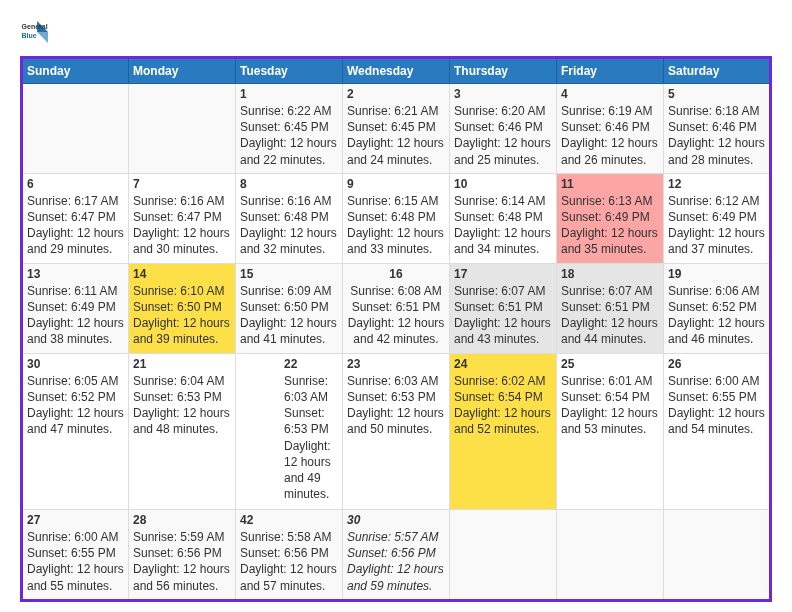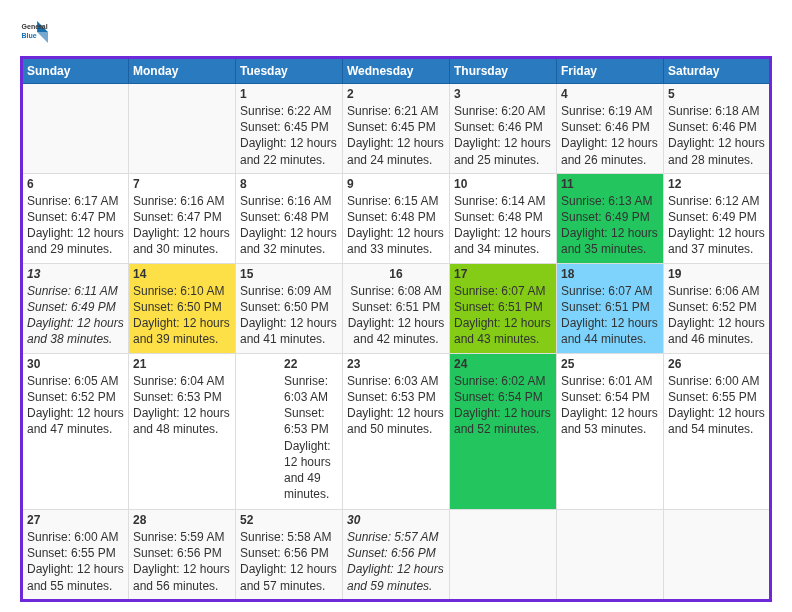--- a/index.html
+++ b/index.html
@@ -164,51 +164,51 @@
             <div class="cell-content">Sunrise: 6:16 AM<br>Sunset: 6:48 PM<br>Daylight: 12 hours and 32 minutes.</div>
           </td>
           <td style="background-color: rgb(255, 255, 255);">
             <span class="day-number">9</span>
             <div class="cell-content">Sunrise: 6:15 AM<br>Sunset: 6:48 PM<br>Daylight: 12 hours and 33 minutes.</div>
           </td>
           <td style="background-color: rgb(255, 255, 255);">
             <span class="day-number">10</span>
             <div class="cell-content">Sunrise: 6:14 AM<br>Sunset: 6:48 PM<br>Daylight: 12 hours and 34 minutes.</div>
           </td>
-          <td style="background-color: #22c55e;">
+          <td style="background-color: #fca5a5;">
             <span class="day-number">11</span>
             <div class="cell-content">Sunrise: 6:13 AM<br>Sunset: 6:49 PM<br>Daylight: 12 hours and 35 minutes.</div>
           </td>
           <td style="background-color: rgb(255, 255, 255);">
             <span class="day-number">12</span>
             <div class="cell-content">Sunrise: 6:12 AM<br>Sunset: 6:49 PM<br>Daylight: 12 hours and 37 minutes.</div>
           </td>
         </tr>
         <tr>
-          <td style="background-color: rgb(249, 249, 249); font-style: italic;">
+          <td style="background-color: rgb(249, 249, 249);">
             <span class="day-number">13</span>
             <div class="cell-content">Sunrise: 6:11 AM<br>Sunset: 6:49 PM<br>Daylight: 12 hours and 38 minutes.</div>
           </td>
           <td style="background-color: #fde047;">
             <span class="day-number">14</span>
             <div class="cell-content">Sunrise: 6:10 AM<br>Sunset: 6:50 PM<br>Daylight: 12 hours and 39 minutes.</div>
           </td>
           <td style="background-color: rgb(249, 249, 249);">
             <span class="day-number">15</span>
             <div class="cell-content">Sunrise: 6:09 AM<br>Sunset: 6:50 PM<br>Daylight: 12 hours and 41 minutes.</div>
           </td>
           <td style="background-color: rgb(249, 249, 249); text-align: center;">
             <span class="day-number">16</span>
             <div class="cell-content">Sunrise: 6:08 AM<br>Sunset: 6:51 PM<br>Daylight: 12 hours and 42 minutes.</div>
           </td>
-          <td style="background-color: #84cc16;">
+          <td style="background-color: #e5e5e5;">
             <span class="day-number">17</span>
             <div class="cell-content">Sunrise: 6:07 AM<br>Sunset: 6:51 PM<br>Daylight: 12 hours and 43 minutes.</div>
           </td>
-          <td style="background-color: #7dd3fc;">
+          <td style="background-color: #e5e5e5;">
             <span class="day-number">18</span>
             <div class="cell-content">Sunrise: 6:07 AM<br>Sunset: 6:51 PM<br>Daylight: 12 hours and 44 minutes.</div>
           </td>
           <td style="background-color: rgb(249, 249, 249);">
             <span class="day-number">19</span>
             <div class="cell-content">Sunrise: 6:06 AM<br>Sunset: 6:52 PM<br>Daylight: 12 hours and 46 minutes.</div>
           </td>
         </tr>
         <tr>
           <td style="background-color: rgb(255, 255, 255);">
@@ -220,21 +220,21 @@
             <div class="cell-content">Sunrise: 6:04 AM<br>Sunset: 6:53 PM<br>Daylight: 12 hours and 48 minutes.</div>
           </td>
           <td style="background-color: rgb(255, 255, 255); padding-left: 48px;">
             <span class="day-number">22</span>
             <div class="cell-content">Sunrise: 6:03 AM<br>Sunset: 6:53 PM<br>Daylight: 12 hours and 49 minutes.</div>
           </td>
           <td style="background-color: rgb(255, 255, 255);">
             <span class="day-number">23</span>
             <div class="cell-content">Sunrise: 6:03 AM<br>Sunset: 6:53 PM<br>Daylight: 12 hours and 50 minutes.</div>
           </td>
-          <td style="background-color: #22c55e;">
+          <td style="background-color: #fde047;">
             <span class="day-number">24</span>
             <div class="cell-content">Sunrise: 6:02 AM<br>Sunset: 6:54 PM<br>Daylight: 12 hours and 52 minutes.</div>
           </td>
           <td style="background-color: rgb(255, 255, 255);">
             <span class="day-number">25</span>
             <div class="cell-content">Sunrise: 6:01 AM<br>Sunset: 6:54 PM<br>Daylight: 12 hours and 53 minutes.</div>
           </td>
           <td style="background-color: rgb(255, 255, 255);">
             <span class="day-number">26</span>
             <div class="cell-content">Sunrise: 6:00 AM<br>Sunset: 6:55 PM<br>Daylight: 12 hours and 54 minutes.</div>
@@ -243,21 +243,21 @@
         <tr>
           <td style="background-color: rgb(249, 249, 249);">
             <span class="day-number">27</span>
             <div class="cell-content">Sunrise: 6:00 AM<br>Sunset: 6:55 PM<br>Daylight: 12 hours and 55 minutes.</div>
           </td>
           <td style="background-color: rgb(249, 249, 249);">
             <span class="day-number">28</span>
             <div class="cell-content">Sunrise: 5:59 AM<br>Sunset: 6:56 PM<br>Daylight: 12 hours and 56 minutes.</div>
           </td>
           <td style="background-color: rgb(249, 249, 249);">
-            <span class="day-number">52</span>
+            <span class="day-number">42</span>
             <div class="cell-content">Sunrise: 5:58 AM<br>Sunset: 6:56 PM<br>Daylight: 12 hours and 57 minutes.</div>
           </td>
           <td style="background-color: rgb(249, 249, 249); font-style: italic;">
             <span class="day-number">30</span>
             <div class="cell-content">Sunrise: 5:57 AM<br>Sunset: 6:56 PM<br>Daylight: 12 hours and 59 minutes.</div>
           </td>
           <td class="empty-cell" style="background-color: rgb(249, 249, 249);"></td>
           <td class="empty-cell" style="background-color: rgb(249, 249, 249);"></td>
           <td class="empty-cell" style="background-color: rgb(249, 249, 249);"></td>
         </tr>

